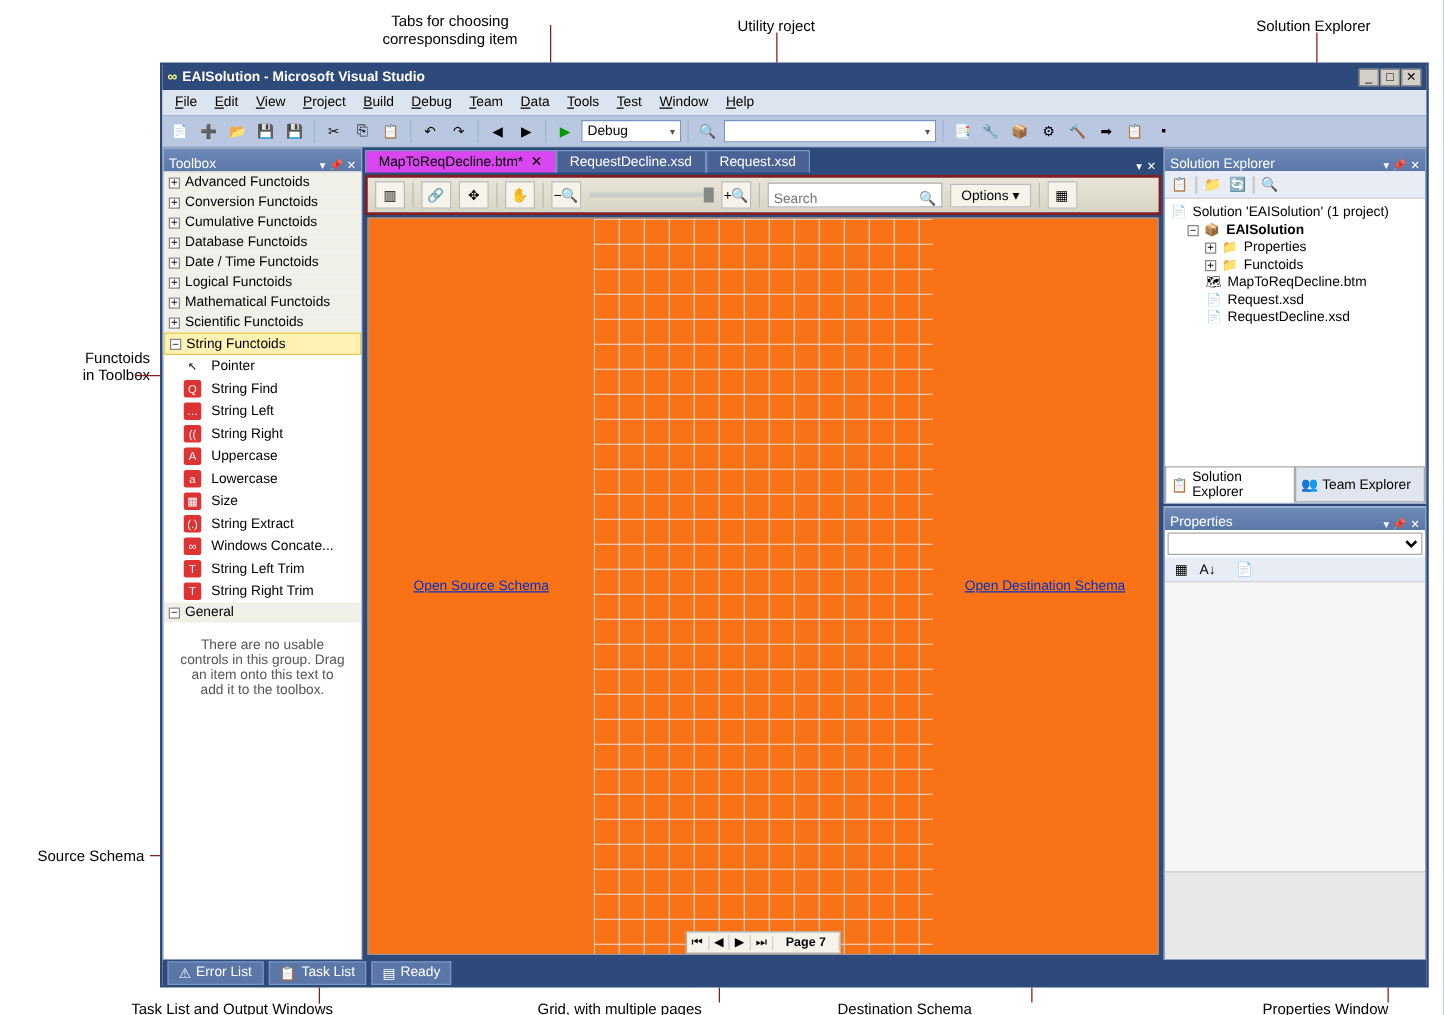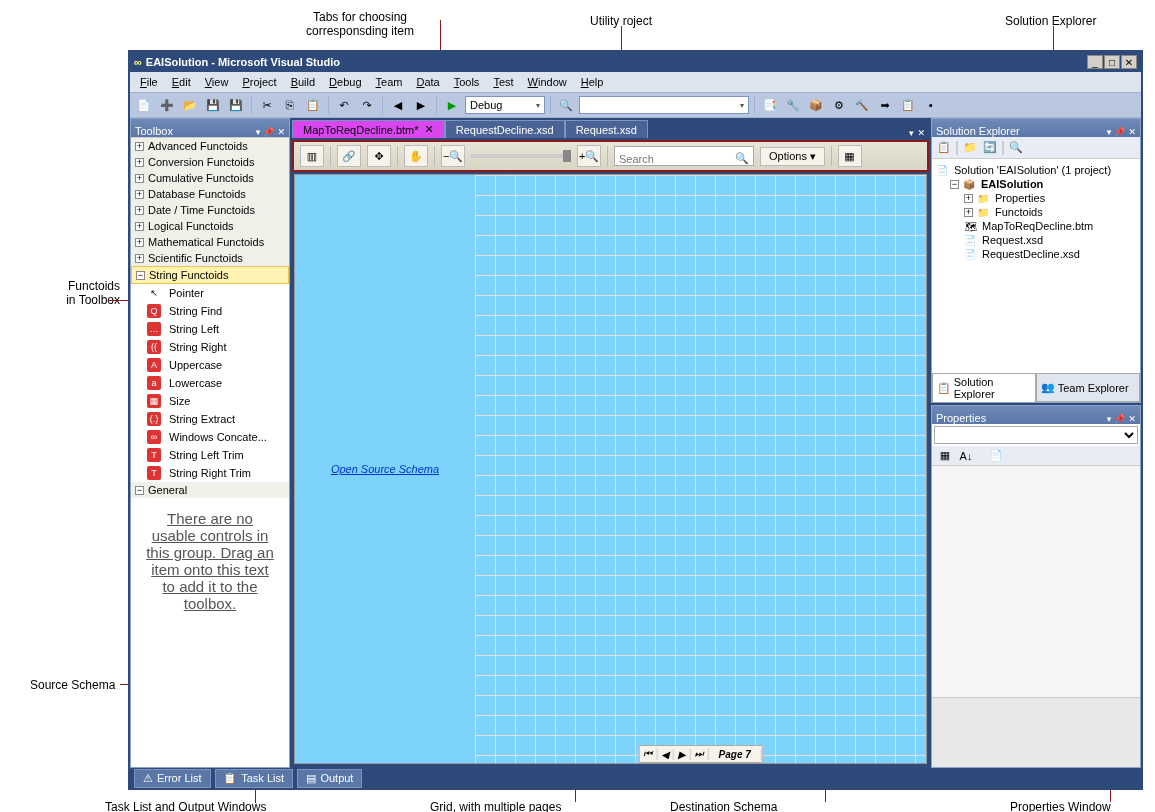--- a/index.html
+++ b/index.html
@@ -33,42 +33,42 @@
   .toolbox { width: 160px; background: #f0f0f0; border: 1px solid #8ca3c6; display: flex; flex-direction: column; }
   .panel-header { background: linear-gradient(#6f8ab8, #5a77a8); color: #fff; height: 18px; display: flex; align-items: flex-end; padding: 0 4px; font-size: 11px; }
   .panel-header .pin { margin-left: auto; display:flex; gap:3px; }
   .panel-header .pin span { cursor:pointer; font-size:9px; }
   .toolbox-body { flex: 1; background: #fff; overflow: auto; border-top:1px solid #ccc; }
   .tb-group-header { background: #f0f0e8; padding: 2px 4px; display: flex; align-items: center; gap: 4px; cursor: pointer; }
   .tb-group-header.selected { background: #fff2b3; border:1px solid #e8c850; }
   .tb-group-items { padding-left: 12px; }
   .tb-item { display: flex; align-items: center; gap: 8px; padding: 2px 4px; cursor: pointer; }
   .tb-icon { width: 14px; height: 14px; display: flex; align-items: center; justify-content: center; font-size: 9px; color: #fff; border-radius: 2px; }
-  .tb-general-text { padding: 12px; text-align: center; color: #555; font-size: 15px; text-decoration: underline; }
+  .tb-general-text { padding: 12px; text-align: center; color: #555; font-size: 11px; }
   .expander { width:9px; height:9px; border:1px solid #888; display:inline-flex; align-items:center; justify-content:center; font-size:9px; line-height:7px; background:#fff; }
 
   
   .editor-area { flex: 1; display: flex; flex-direction: column; background: #2e4a7a; }
   .doc-tabs { background: #2e4a7a; height: 20px; display: flex; align-items: flex-end; padding-left: 2px; gap: 0; }
   .doc-tab { background: #4a6394; color: #fff; padding: 3px 10px; border: 1px solid #7a95c2; border-bottom: none; cursor: pointer; display: flex; align-items: center; gap: 6px; height:18px; }
   .doc-tab.active { background: #d946ef; color: #000; }
   .doc-tab .close { font-size: 11px; cursor: pointer; }
   .doc-tabs .tab-extra { margin-left:auto; padding:0 6px; color:#fff; display:flex; gap:4px; }
   .doc-tabs .tab-extra span{cursor:pointer; font-size:9px;}
 
   .utility-ribbon { background: linear-gradient(#e8e5d8, #d9d5c4); height: 32px; border:2px solid #8B1A1A; margin:2px; display:flex; align-items:center; padding:0 6px; gap:6px; }
   .ur-btn { width:24px; height:22px; border:1px solid #bbb; background:#f5f3ea; display:flex; align-items:center; justify-content:center; cursor:pointer; }
   .ur-sep { width:1px; height:20px; background:#bbb; }
   .ur-slider { width:100px; height:4px; background:#ccc; position:relative; }
   .ur-slider::after { content:""; position:absolute; right:0; top:-4px; width:8px; height:12px; background:#888; }
   .ur-search { flex:0 0 140px; height:20px; border:1px solid #aaa; background:#fff; display:flex; align-items:flex-end; padding:0 4px; }
   .ur-search input { border:none; outline:none; width:100%; font-size:11px; }
   .ur-options { padding:2px 8px; border:1px solid #bbb; background:#f5f3ea; cursor:pointer; }
 
-  .mapper-body { flex:1; background:#7dd3fc; display:flex; margin:0 4px 4px 4px; border:1px solid #999; position:relative;font-style:italic; }
+  .mapper-body { flex:1; background:#f97316; display:flex; margin:0 4px 4px 4px; border:1px solid #999; position:relative; }
   .schema-pane { width:180px; display:flex; align-items:center; justify-content:center; }
   .schema-link { color:#0033cc; text-decoration:underline; cursor:pointer; }
   .grid-pane { flex:1; position:relative; background-image:
     linear-gradient(#e0e0e0 1px, transparent 1px),
     linear-gradient(90deg, #e0e0e0 1px, transparent 1px);
     background-size: 20px 20px; }
   .page-nav { position:absolute; bottom:0; left:50%; transform:translateX(-50%); background:#f5f3ea; border:1px solid #aaa; display:flex; align-items:center; height:18px; }
   .page-nav span { padding:0 4px; cursor:pointer; border-right:1px solid #ccc; font-size:10px; }
   .page-nav .label { font-weight:bold; padding:0 10px; }
 
@@ -345,20 +345,23 @@
         </div>
         <div class="grid-pane">
           <div class="page-nav">
             <span>⏮</span>
             <span>◀</span>
             <span>▶</span>
             <span>⏭</span>
             <span class="label">Page 7</span>
           </div>
         </div>
+        <div class="schema-pane">
+          <span class="schema-link">Open Destination Schema</span>
+        </div>
       </div>
     </div>
 
     <div class="right-panels">
 
       <div class="panel" style="height:285px;">
         <div class="panel-header">
           <span>Solution Explorer</span>
           <div class="pin">
             <span>▾</span>
@@ -446,16 +449,16 @@
       <div class="bottom-tab">
         <span>⚠</span>
         <span>Error List</span>
       </div>
       <div class="bottom-tab">
         <span>📋</span>
         <span>Task List</span>
       </div>
       <div class="bottom-tab">
         <span>▤</span>
-        <span>Output</span>
+        <span>Ready</span>
       </div>
     </div>
 </div>
 
 </body></html>

